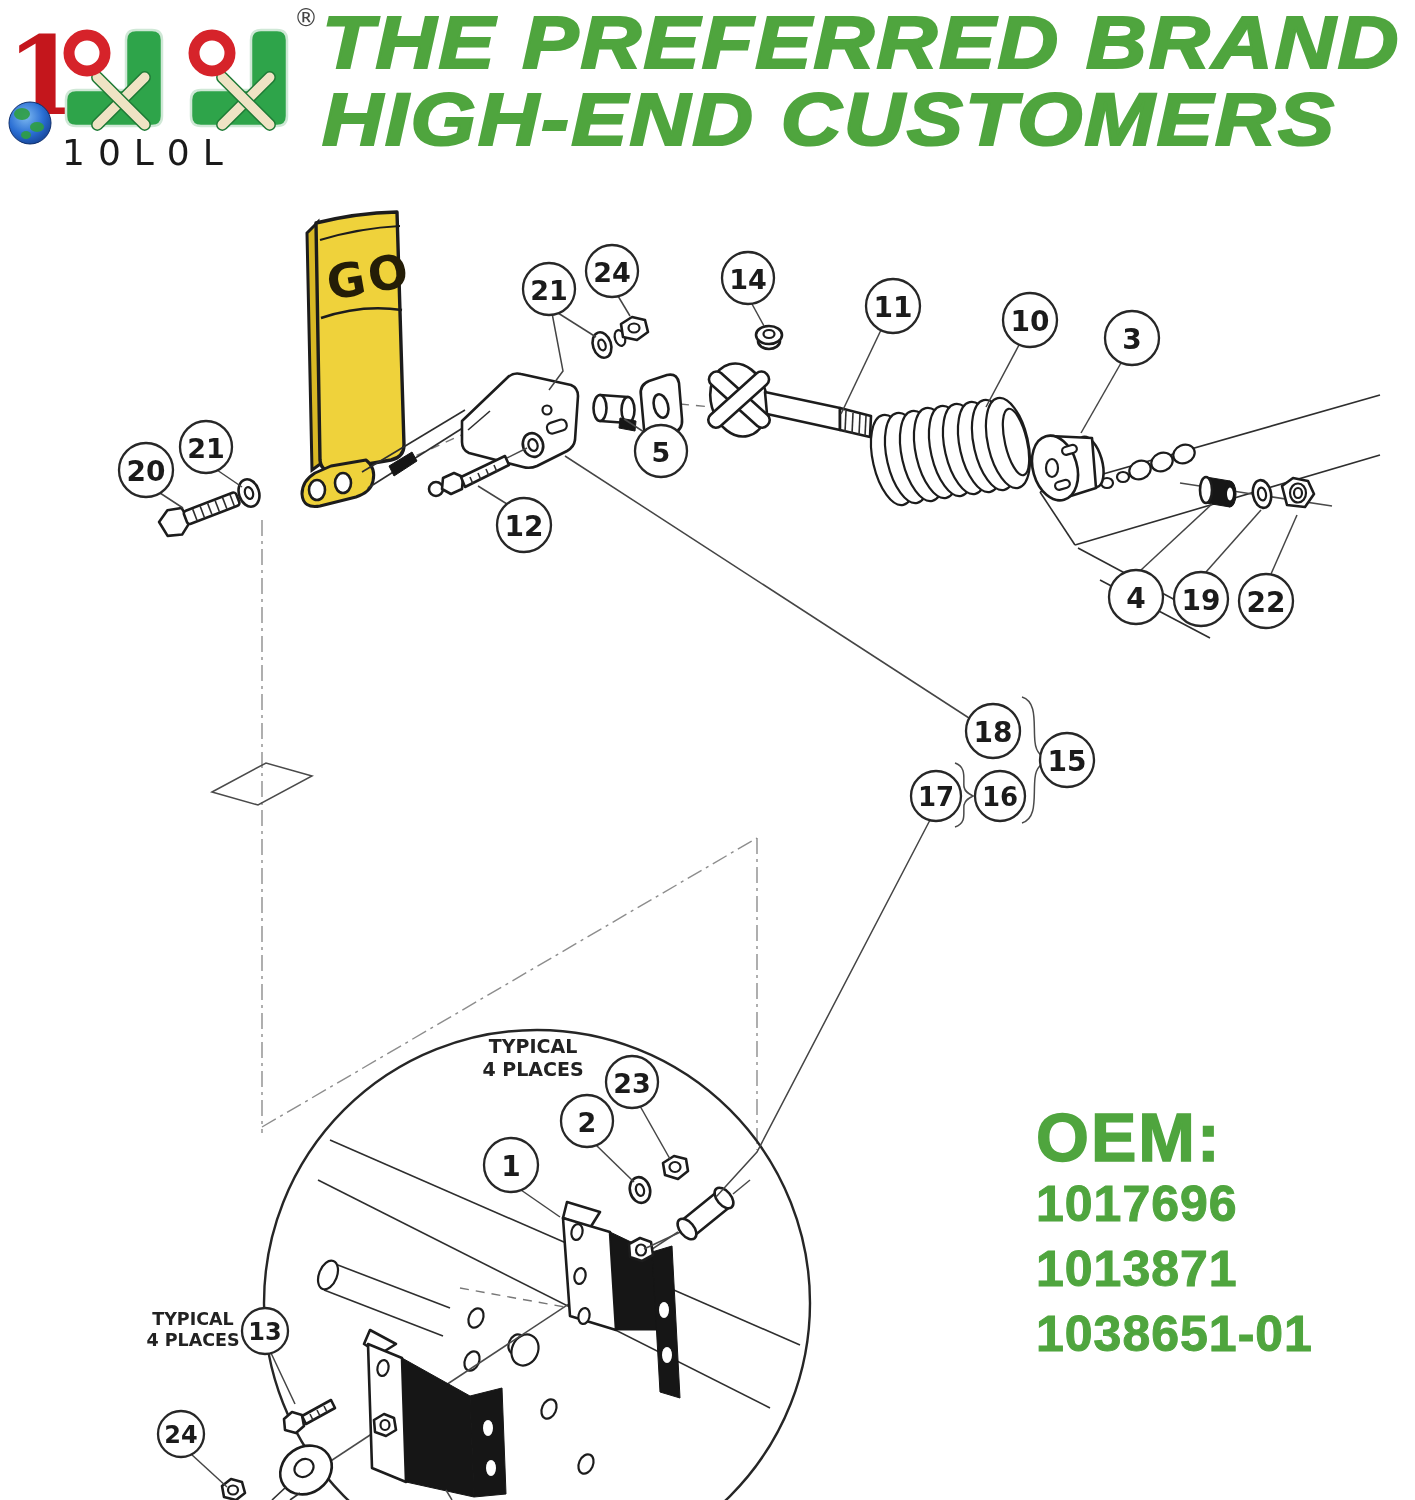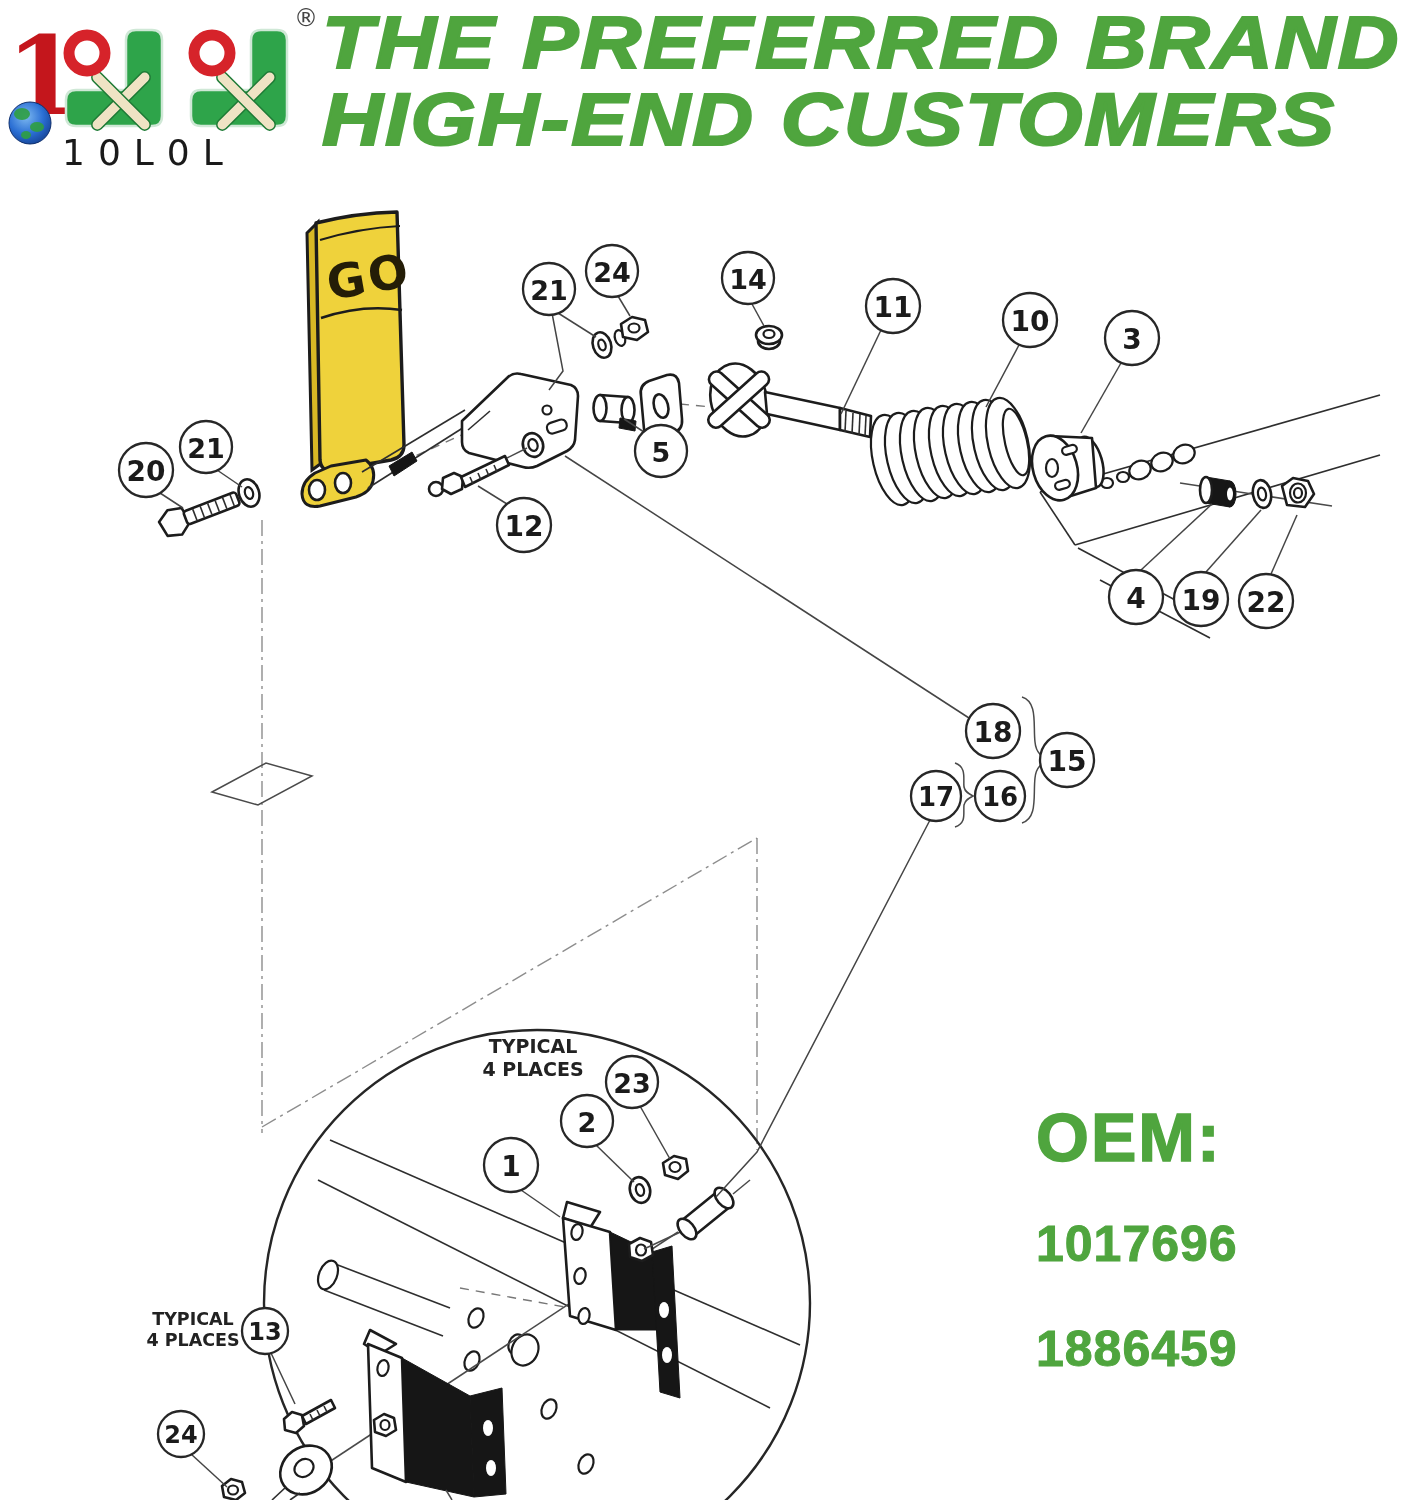--- a/index.html
+++ b/index.html
@@ -16,21 +16,21 @@
   .logo-wrap{position:absolute;left:6px;top:2px;width:312px;height:172px;}
   .title{position:absolute;left:322px;top:4px;width:1090px;
          font-weight:bold;font-style:italic;font-size:75px;line-height:77px;
          letter-spacing:2px;color:var(--green,#4fa53e);
          -webkit-text-stroke:2.2px var(--green,#4fa53e);
          transform:scaleX(1.12);transform-origin:left top;white-space:nowrap;}
   
   .oem{position:absolute;left:1036px;top:1102px;color:var(--green,#4fa53e);}
   .oem-heading{font-size:68px;font-weight:bold;letter-spacing:2px;line-height:70px;
                -webkit-text-stroke:1.5px var(--green,#4fa53e);}
-  .oem-num{font-size:50px;font-weight:bold;line-height:65px;letter-spacing:1px;margin-top:40px;
+  .oem-num{font-size:50px;font-weight:bold;line-height:65px;letter-spacing:1px;
            -webkit-text-stroke:1px var(--green,#4fa53e);}
   .oem-num:first-of-type{margin-top:26px;}
   
   .o{fill:#fff;stroke:#1c1c1c;stroke-width:2.6;stroke-linejoin:round;stroke-linecap:round;}
   .ow{fill:#fff;stroke:#1c1c1c;stroke-width:2.2;stroke-linejoin:round;stroke-linecap:round;}
   .blk{fill:#161616;stroke:#161616;stroke-width:1;stroke-linejoin:round;}
   .thin{fill:none;stroke:#4a4a4a;stroke-width:1.5;}
   .thin2{fill:none;stroke:#2e2e2e;stroke-width:1.6;}
   .cdash{fill:none;stroke:#8d8d8d;stroke-width:1.4;stroke-dasharray:16 5 3 5;}
   .dash{fill:none;stroke:#777;stroke-width:1.4;stroke-dasharray:9 7;}
@@ -458,16 +458,17 @@
   </div>
 
   <div class="title">
     <div>THE PREFERRED BRAND FOR</div>
     <div>HIGH-END CUSTOMERS</div>
   </div>
 
   <div class="oem">
     <div class="oem-heading">OEM:</div>
     <div class="oem-num">1017696</div>
-    <div class="oem-num">1886459</div>
+    <div class="oem-num">1013871</div>
+    <div class="oem-num">1038651-01</div>
   </div>
 
 </div>
 
 </body></html>

